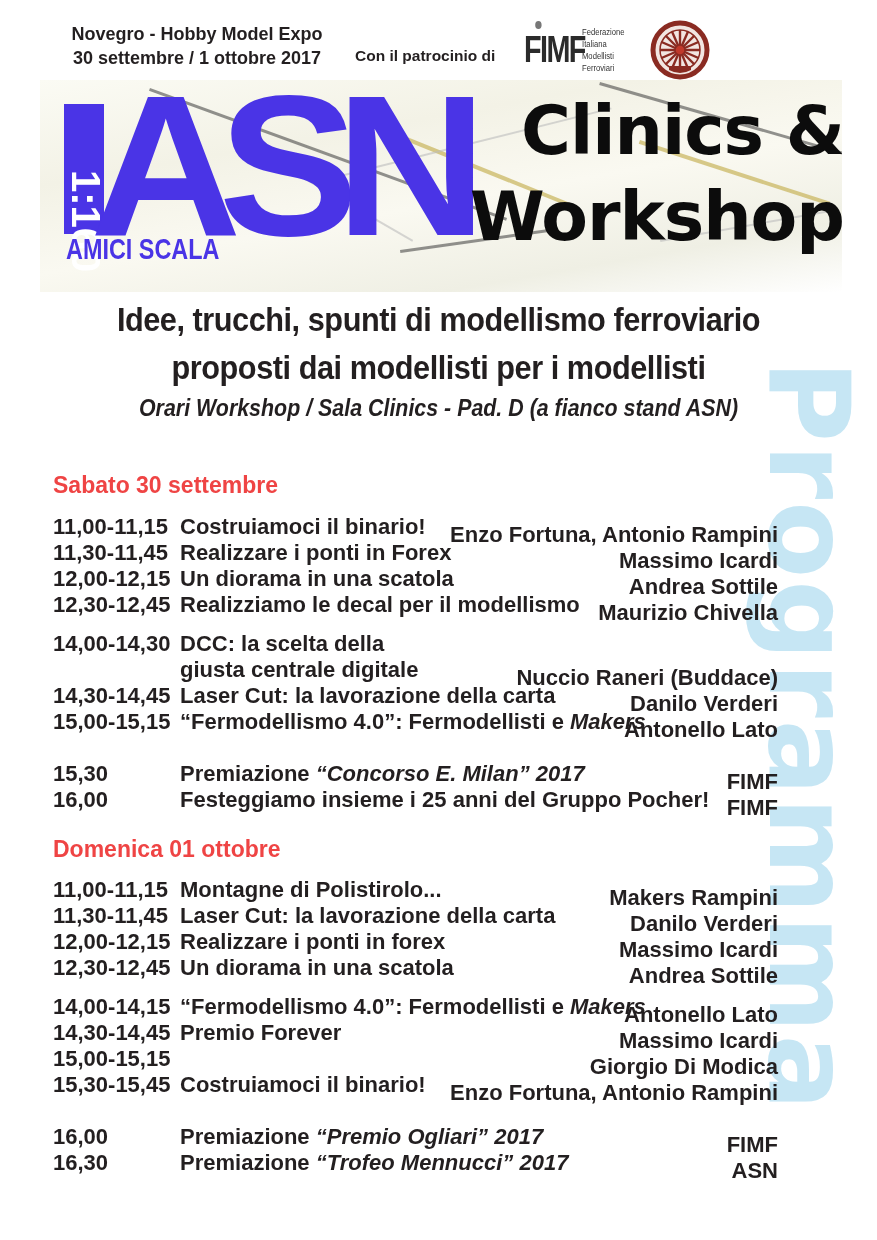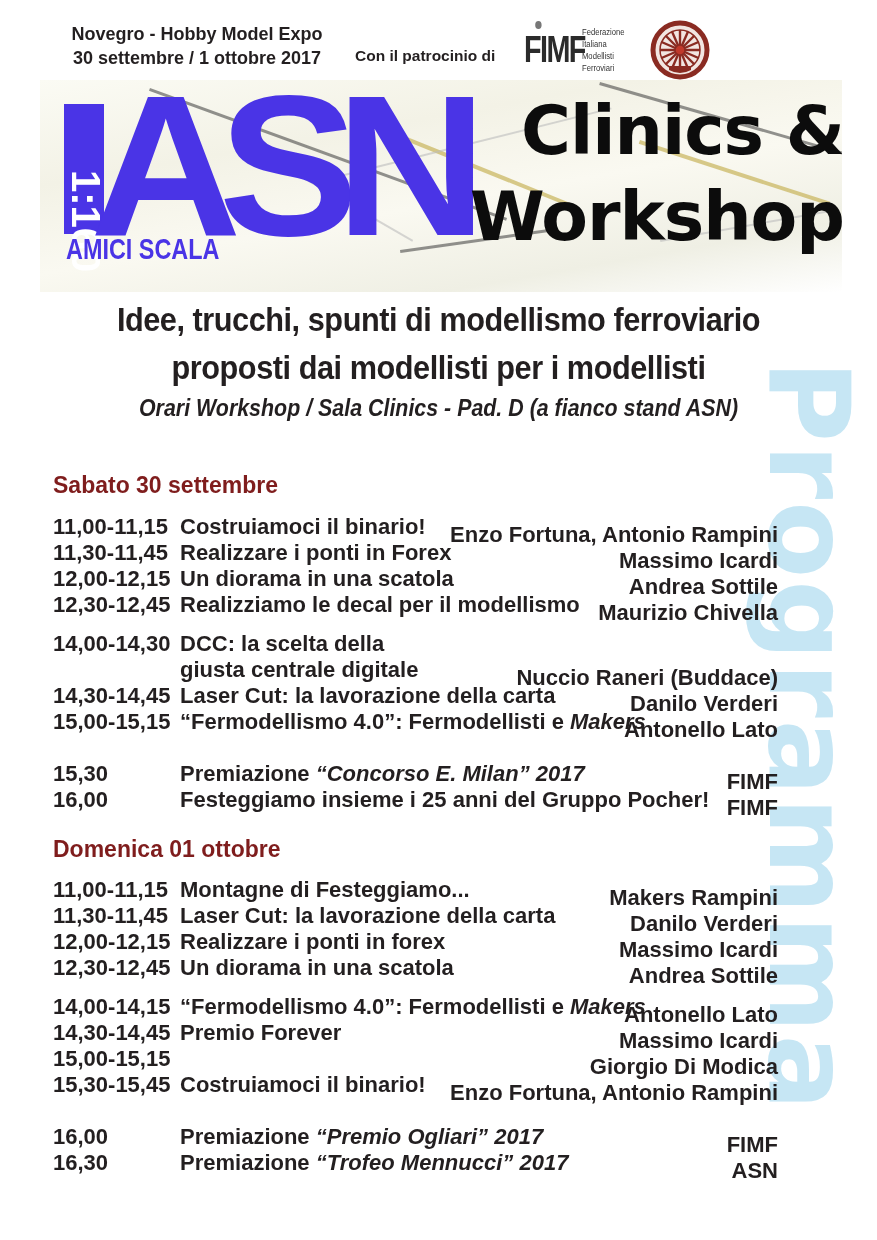--- a/index.html
+++ b/index.html
@@ -104,21 +104,21 @@
     transform: scaleX(0.93); transform-origin: center top;
   }
   .location {
     position: absolute; left: 30px; top: 395px; width: 817px; text-align: center;
     font-weight: bold; font-style: italic; font-size: 23px; color: #231f20; z-index: 2;
     transform: scaleX(0.93); transform-origin: center top;
   }
 
   
   .day-title {
-    position: absolute; left: 53px; font-weight: bold; font-size: 23px; color: #7f1d1d; z-index: 2;
+    position: absolute; left: 53px; font-weight: bold; font-size: 23px; color: #ef4444; z-index: 2;
   }
   .row {
     position: absolute; left: 53px; width: 725px; height: 26px;
     font-weight: bold; font-size: 22px; line-height: 26px; color: #231f20; z-index: 2;
   }
   .row .time { position: absolute; left: 0; top: 0; white-space: nowrap; }
   .row .title { position: absolute; left: 127px; top: 0; white-space: nowrap; }
   .row .speaker { position: absolute; right: 0; top: 8px; white-space: nowrap; text-align: center; }
   .row i { font-style: italic; }
 </style>
@@ -241,21 +241,21 @@
 <div class="row" style="top:787px;">
   <span class="time">16,00</span>
   <span class="title">Festeggiamo insieme i 25 anni del Gruppo Pocher!</span>
   <span class="speaker">FIMF</span>
 </div>
 
 <div class="day-title" style="top:836px;text-align:center;">Domenica 01 ottobre</div>
 
 <div class="row" style="top:877px;">
   <span class="time">11,00-11,15</span>
-  <span class="title">Montagne di Festeggiamo...</span>
+  <span class="title">Montagne di Polistirolo...</span>
   <span class="speaker">Makers Rampini</span>
 </div>
 <div class="row" style="top:903px;">
   <span class="time">11,30-11,45</span>
   <span class="title">Laser Cut: la lavorazione della carta</span>
   <span class="speaker">Danilo Verderi</span>
 </div>
 <div class="row" style="top:929px;">
   <span class="time">12,00-12,15</span>
   <span class="title">Realizzare i ponti in forex</span>

